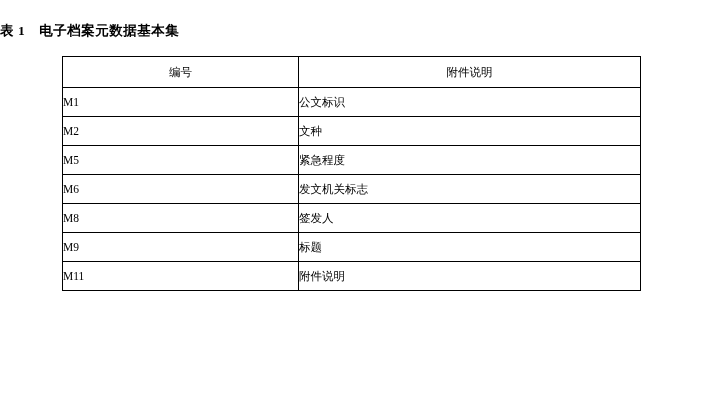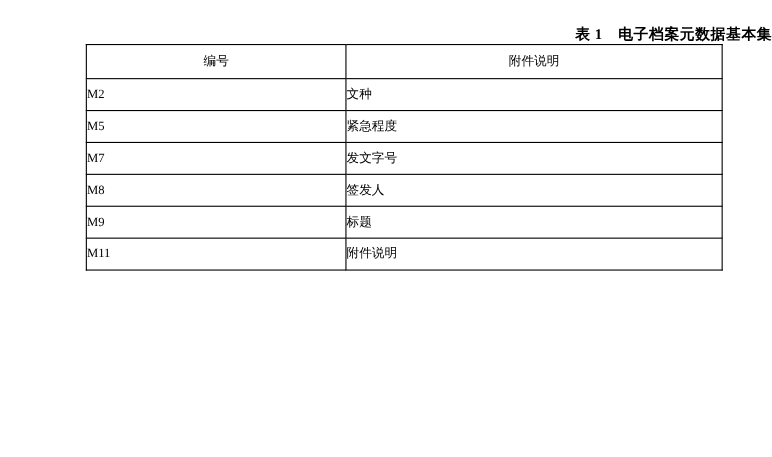--- a/index.html
+++ b/index.html
@@ -14,44 +14,44 @@
     color: #000000;
     overflow: hidden;
   }
   .page {
     position: relative;
     width: 702px;
     height: 415px;
     box-sizing: border-box;
   }
   .table-caption {
-    text-align: right;
+    text-align: left;
     font-size: 13.5px;
     font-weight: bold;
     letter-spacing: 0.5px;
     margin-top: 22px;
+    margin-bottom: 16px;
   }
   .caption-label {
     display: inline;
   }
   .caption-gap {
     display: inline-block;
     width: 14px;
   }
   .caption-title {
     display: inline;
   }
   .table-wrap {
     margin: 0 62px;
   }
   table.meta-table {
     border-collapse: collapse;
     width: 578px;
     table-layout: fixed;
-    margin-left: 16px;
   }
   table.meta-table th,
   table.meta-table td {
     border: 1px solid #000000;
     font-size: 11.5px;
     font-weight: normal;
     height: 28px;
     line-height: 28px;
     padding: 0;
     vertical-align: middle;
@@ -92,30 +92,34 @@
         <col class="c2">
       </colgroup>
       <thead>
         <tr>
           <th>编号</th>
           <th>附件说明</th>
         </tr>
       </thead>
       <tbody>
         <tr>
+          <td class="col-code">M1</td>
+          <td class="col-name">公文标识</td>
+        </tr>
+        <tr>
           <td class="col-code">M2</td>
           <td class="col-name">文种</td>
         </tr>
         <tr>
           <td class="col-code">M5</td>
           <td class="col-name">紧急程度</td>
         </tr>
         <tr>
-          <td class="col-code">M7</td>
-          <td class="col-name">发文字号</td>
+          <td class="col-code">M6</td>
+          <td class="col-name">发文机关标志</td>
         </tr>
         <tr>
           <td class="col-code">M8</td>
           <td class="col-name">签发人</td>
         </tr>
         <tr>
           <td class="col-code">M9</td>
           <td class="col-name">标题</td>
         </tr>
         <tr>

